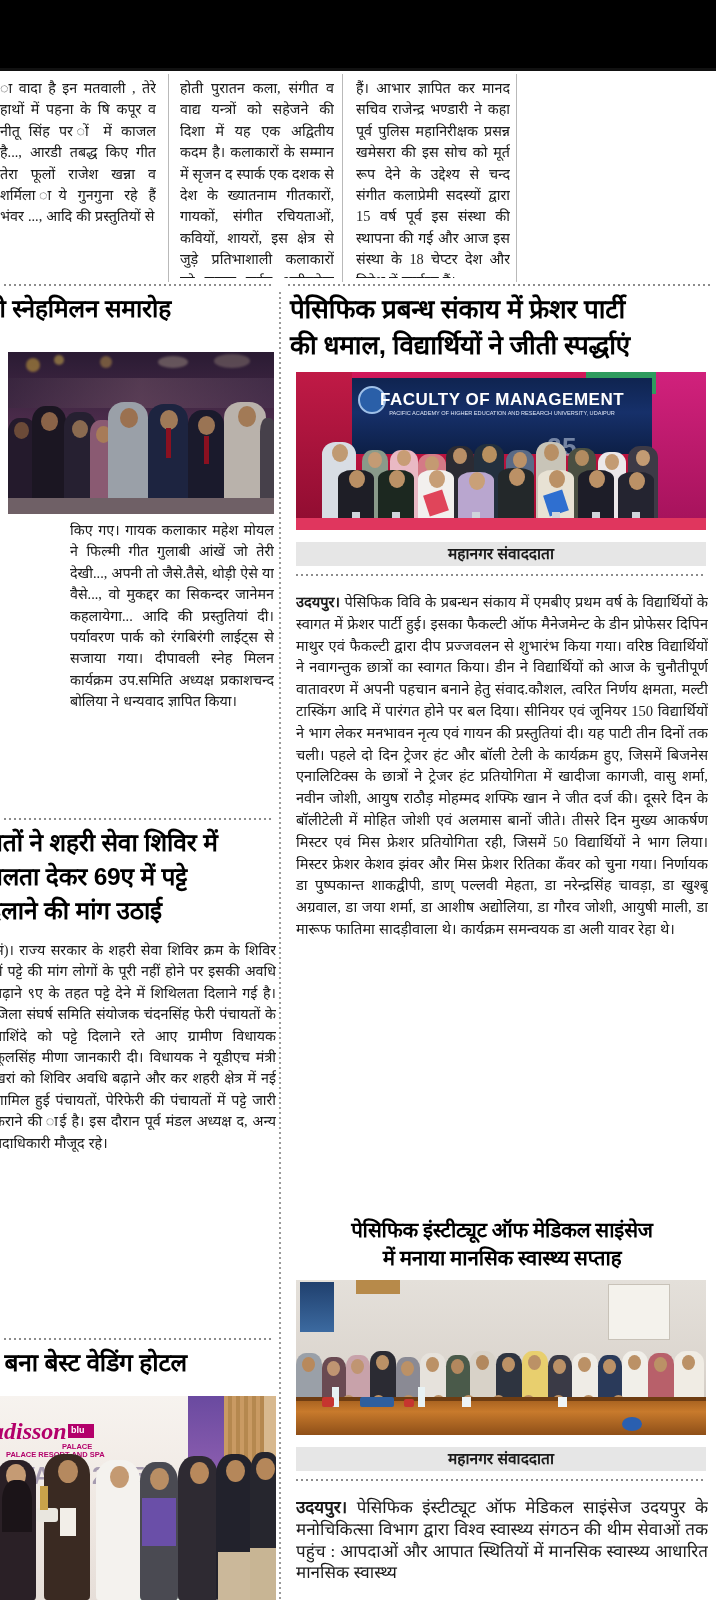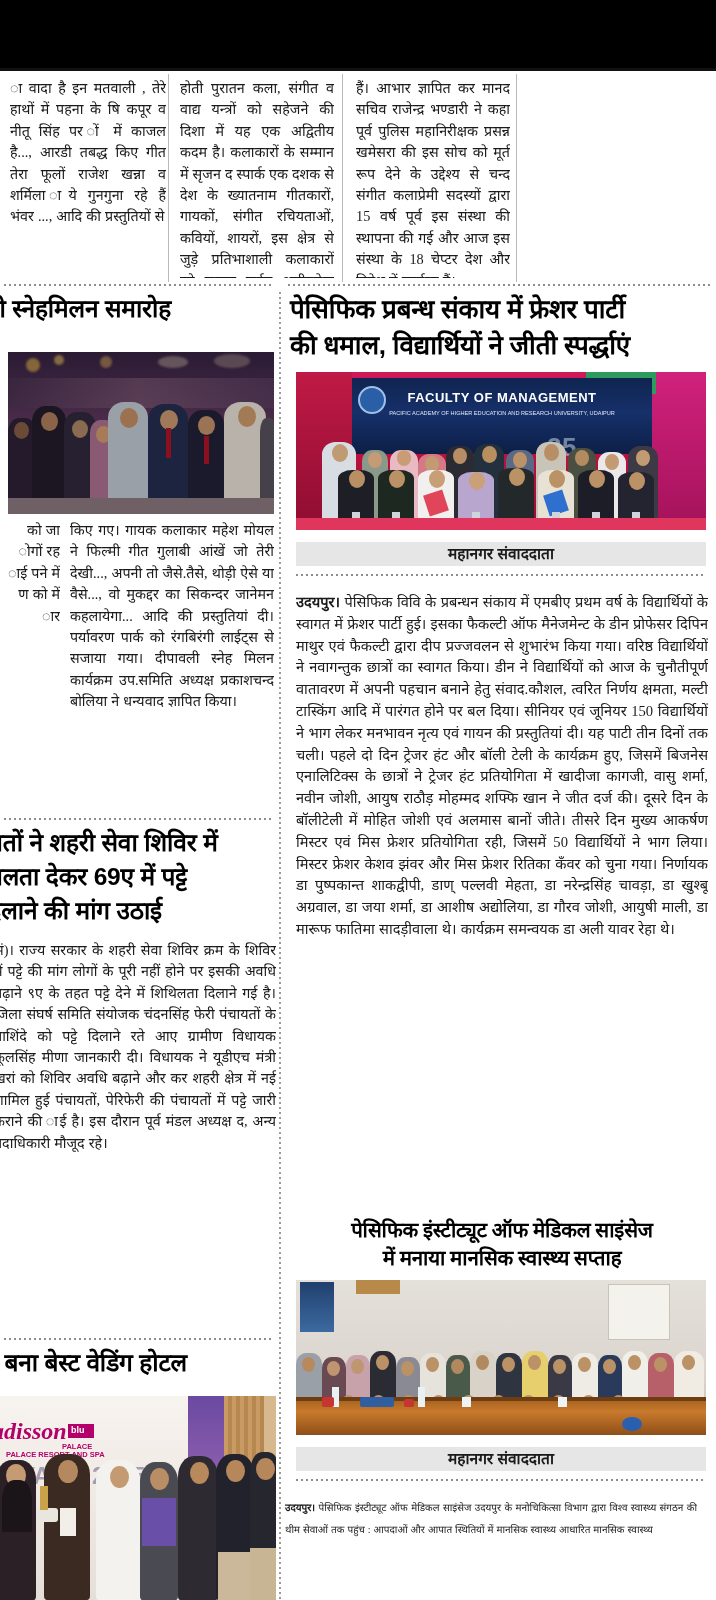--- a/index.html
+++ b/index.html
@@ -166,21 +166,21 @@
 
 <div id="page">
 
   <div class="top-black"></div>
   <div class="top-rule"></div>
 
   <div class="vrule" style="left:168px; top:74px; height:208px;"></div>
   <div class="vrule" style="left:342px; top:74px; height:208px;"></div>
   <div class="vrule" style="left:516px; top:74px; height:208px;"></div>
 
-  <div class="col body-text" style="left:10px; top:78px; width:156px; height:200px;">ा वादा है इन मतवाली , तेरे हाथों में पहना के षि कपूर व नीतू सिंह पर ों में काजल है..., आरडी तबद्ध किए गीत तेरा फूलों राजेश खन्ना व शर्मिला ाये गुनगुना रहे हैं भंवर ..., आदि की प्रस्तुतियों से</div>
+  <div class="col body-text" style="left:0; top:78px; width:156px; height:200px;">ा वादा है इन मतवाली , तेरे हाथों में पहना के षि कपूर व नीतू सिंह पर ों में काजल है..., आरडी तबद्ध किए गीत तेरा फूलों राजेश खन्ना व शर्मिला ाये गुनगुना रहे हैं भंवर ..., आदि की प्रस्तुतियों से</div>
 
   <div class="col body-text" style="left:180px; top:78px; width:154px; height:200px;">होती पुरातन कला, संगीत व वाद्य यन्त्रों को सहेजने की दिशा में यह एक अद्वितीय कदम है। कलाकारों के सम्मान में सृजन द स्पार्क एक दशक से देश के ख्यातनाम गीतकारों, गायकों, संगीत रचियताओं, कवियों, शायरों, इस क्षेत्र से जुड़े प्रतिभाशाली कलाकारों को लाइफ टाईम अचीवमेन्ट अवार्ड देती</div>
 
   <div class="col body-text" style="left:356px; top:78px; width:154px; height:200px;">हैं। आभार ज्ञापित कर मानद सचिव राजेन्द्र भण्डारी ने कहा पूर्व पुलिस महानिरीक्षक प्रसन्न खमेसरा की इस सोच को मूर्त रूप देने के उद्देश्य से चन्द संगीत कलाप्रेमी सदस्यों द्वारा 15 वर्ष पूर्व इस संस्था की स्थापना की गई और आज इस संस्था के 18 चेप्टर देश और विदेश में कार्यरत हैं।</div>
 
   <div class="hrule-dot" style="left:4px; top:284px; width:270px;"></div>
   <div class="hrule-dot" style="left:288px; top:284px; width:424px;"></div>
 
   <div class="vrule-dot" style="left:279px; top:292px; height:1308px;"></div>
 
@@ -217,21 +217,20 @@
       <div class="fig" style="left:180px; width:36px; height:104px; background:#1a1a2c;"></div>
       <div class="head" style="left:190px;top:20px; width:17px; height:19px; background:#9a7454;"></div>
       <div style="position:absolute; left:196px; bottom:50px; width:5px; height:28px; background:#8a1020;"></div>
       <div class="fig" style="left:216px; width:42px; height:112px; background:#b9b2ab;"></div>
       <div class="head" style="left:230px;top:10px; width:18px; height:21px; background:#a27a56;"></div>
       <div class="fig" style="left:252px; width:16px; height:96px;  background:#46404a;"></div>
     </div>
     <div style="position:absolute; left:0; bottom:0; width:266px; height:16px; background:#6f6066;"></div>
   </div>
 
-  <div class="col body-text" style="left:2px; top:520px; width:58px; height:150px; text-align:right;">को जा ोगों रह ाई पने में ण को में ार</div>
   <div class="col body-text" style="left:70px; top:520px; width:204px; height:290px;">किए गए। गायक कलाकार महेश मोयल ने फिल्मी गीत गुलाबी आंखें जो तेरी देखी..., अपनी तो जैसे.तैसे, थोड़ी ऐसे या वैसे..., वो मुकद्दर का सिकन्दर जानेमन कहलायेगा... आदि की प्रस्तुतियां दी। पर्यावरण पार्क को रंगबिरंगी लाईट्स से सजाया गया। दीपावली स्नेह मिलन कार्यक्रम उप.समिति अध्यक्ष प्रकाशचन्द बोलिया ने धन्यवाद ज्ञापित किया।</div>
 
   <div class="hrule-dot" style="left:4px; top:818px; width:270px;"></div>
 
   <div class="col headline hl-lg" style="left:-18px; top:828px; width:296px;">ातों ने शहरी सेवा शिविर में</div>
   <div class="col headline hl-lg" style="left:-18px; top:862px; width:296px;">ालता देकर 69ए में पट्टे</div>
   <div class="col headline hl-lg" style="left:-18px; top:896px; width:296px;">दिलाने की मांग उठाई</div>
 
   <div class="col body-text" style="left:-6px; top:940px; width:282px; height:380px;">सं)। राज्य सरकार के शहरी सेवा शिविर क्रम के शिविर में पट्टे की मांग लोगों के पूरी नहीं होने पर इसकी अवधि बढ़ाने ९ए के तहत पट्टे देने में शिथिलता दिलाने गई है। जिला संघर्ष समिति संयोजक चंदनसिंह फेरी पंचायतों के बाशिंदे को पट्टे दिलाने रते आए ग्रामीण विधायक फूलसिंह मीणा जानकारी दी। विधायक ने यूडीएच मंत्री खरां को शिविर अवधि बढ़ाने और कर शहरी क्षेत्र में नई शामिल हुई पंचायतों, पेरिफेरी की पंचायतों में पट्टे जारी कराने की ाई है। इस दौरान पूर्व मंडल अध्यक्ष द, अन्य पदाधिकारी मौजूद रहे।</div>
 
@@ -286,21 +285,21 @@
 
   <div class="photo" style="left:296px; top:372px; width:410px; height:158px;">
     <div class="sky" style="background:linear-gradient(180deg,#d0185a 0%,#c41444 35%,#b01038 70%,#9d0c30 100%);"></div>
 
     <div style="position:absolute; left:0; top:0; width:56px; height:158px; background:linear-gradient(180deg,#c01a46,#8e0c30);"></div>
     <div style="position:absolute; left:352px; top:0; width:58px; height:158px; background:linear-gradient(180deg,#d1217c,#a4125a);"></div>
     <div style="position:absolute; left:290px; top:0; width:70px; height:22px; background:#2e9b5e;"></div>
 
     <div style="position:absolute; left:56px; top:6px; width:300px; height:76px; background:linear-gradient(180deg,#0f2450,#16306a 45%,#0d1f46);"></div>
     <div style="position:absolute; left:62px; top:14px; width:24px; height:24px; border-radius:50%; background:#2a5fa8; border:2px solid #9fc0e8;"></div>
-    <div class="banner-txt" style="left:56px; top:18px; width:300px; font-size:13px;">FACULTY OF MANAGEMENT</div>
+    <div class="banner-txt" style="left:56px; top:18px; width:300px; font-size:17px;">FACULTY OF MANAGEMENT</div>
     <div class="banner-sub" style="left:56px; top:38px; width:300px; font-size:5.6px;">PACIFIC ACADEMY OF HIGHER EDUCATION AND RESEARCH UNIVERSITY, UDAIPUR</div>
     <div style="position:absolute; left:244px; top:48px; width:54px; height:14px; background:transparent;"></div>
     <div class="banner-txt" style="left:236px; top:60px; width:60px; font-size:26px; color:#d7e3f5; opacity:.5;">25</div>
 
     <div class="figure-row" style="height:92px;">
       <div class="fig" style="left:26px;  width:34px; height:88px; background:#d8dde4;"></div>
       <div class="head" style="left:36px; top:6px;  width:16px; height:18px; background:#c09a72;"></div>
       <div class="fig" style="left:66px;  width:26px; height:80px; background:#8a9a8a;"></div>
       <div class="head" style="left:72px; top:14px; width:14px; height:16px; background:#c49b74;"></div>
       <div class="fig" style="left:94px;  width:28px; height:80px; background:#e9b9c4;"></div>
@@ -435,15 +434,15 @@
     <div style="position:absolute; left:108px; bottom:28px; width:10px; height:8px; background:#c6352f; border-radius:2px;"></div>
     <div style="position:absolute; left:64px;  bottom:28px; width:34px; height:10px; background:#2f5f9e; border-radius:2px;"></div>
     <div style="position:absolute; left:166px; bottom:28px; width:9px; height:10px; background:#eef4f6;"></div>
     <div style="position:absolute; left:262px; bottom:28px; width:9px; height:10px; background:#eef4f6;"></div>
     <div style="position:absolute; left:326px; bottom:4px; width:20px; height:14px; background:#2a5fb0; border-radius:50%;"></div>
   </div>
 
   <div class="byline-bar" style="left:296px; top:1447px; width:410px; height:24px;">महानगर संवाददाता</div>
   <div class="hrule-dot" style="left:296px; top:1479px; width:410px;"></div>
 
-  <div class="col body-text lead" style="left:285px; top:1497px; width:412px; height:104px; font-size:10px; line-height:21.8px;"><span class="leadword">उदयपुर।</span> पेसिफिक इंस्टीट्यूट ऑफ मेडिकल साइंसेज उदयपुर के मनोचिकित्सा विभाग द्वारा विश्व स्वास्थ्य संगठन की थीम सेवाओं तक पहुंच : आपदाओं और आपात स्थितियों में मानसिक स्वास्थ्य आधारित मानसिक स्वास्थ्य</div>
+  <div class="col body-text lead" style="left:296px; top:1497px; width:412px; height:104px; font-size:17px; line-height:21.8px;"><span class="leadword">उदयपुर।</span> पेसिफिक इंस्टीट्यूट ऑफ मेडिकल साइंसेज उदयपुर के मनोचिकित्सा विभाग द्वारा विश्व स्वास्थ्य संगठन की थीम सेवाओं तक पहुंच : आपदाओं और आपात स्थितियों में मानसिक स्वास्थ्य आधारित मानसिक स्वास्थ्य</div>
 
 </div>
 
 </body></html>

